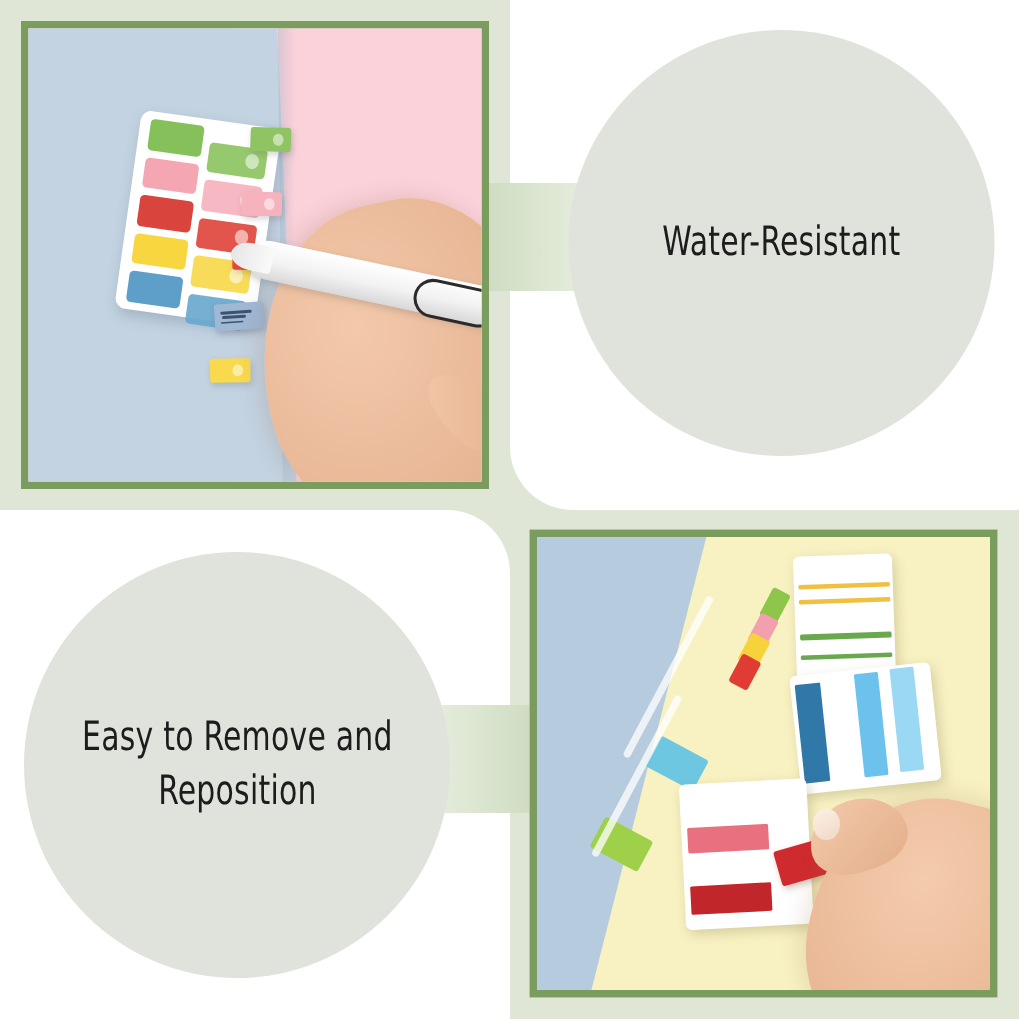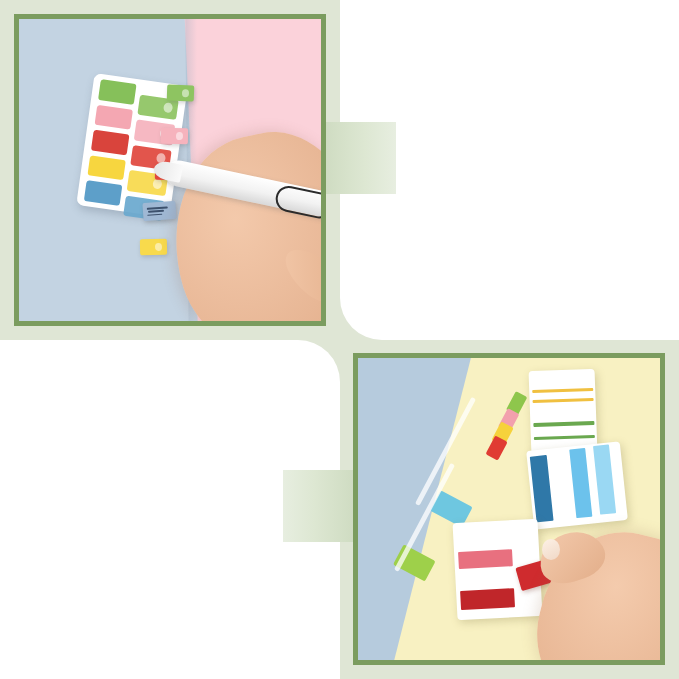--- a/index.html
+++ b/index.html
@@ -353,21 +353,28 @@
       <div class="tl-hand">
         <div class="tl-thumb"></div>
       </div>
       <div class="tl-pen">
         <div class="tl-pen-tip"></div>
         <div class="tl-pen-clip"></div>
       </div>
     </div>
   </div>
 
-
+  <div class="circle circle-tr">
+    <div class="circle-label">Water-Resistant</div>
+  </div>
+
+  <div class="circle circle-bl">
+    <div class="circle-label">Easy to Remove and
+Reposition</div>
+  </div>
 
   <div class="photo-frame frame-br">
     <div class="photo">
       <div class="br-bg"></div>
       <div class="br-folder"></div>
 
       <div class="br-strip" style="left:49%; top:13%; width:7%; height:4.2%; background:#8ec64c; transform:rotate(-62deg);"></div>
       <div class="br-strip" style="left:46.5%; top:18.5%; width:7%; height:4.2%; background:#f2a0ad; transform:rotate(-62deg);"></div>
       <div class="br-strip" style="left:44.5%; top:23%; width:7%; height:4.6%; background:#f6d23b; transform:rotate(-62deg);"></div>
       <div class="br-strip" style="left:42.5%; top:27.5%; width:7%; height:4.6%; background:#e03c33; transform:rotate(-62deg);"></div>

